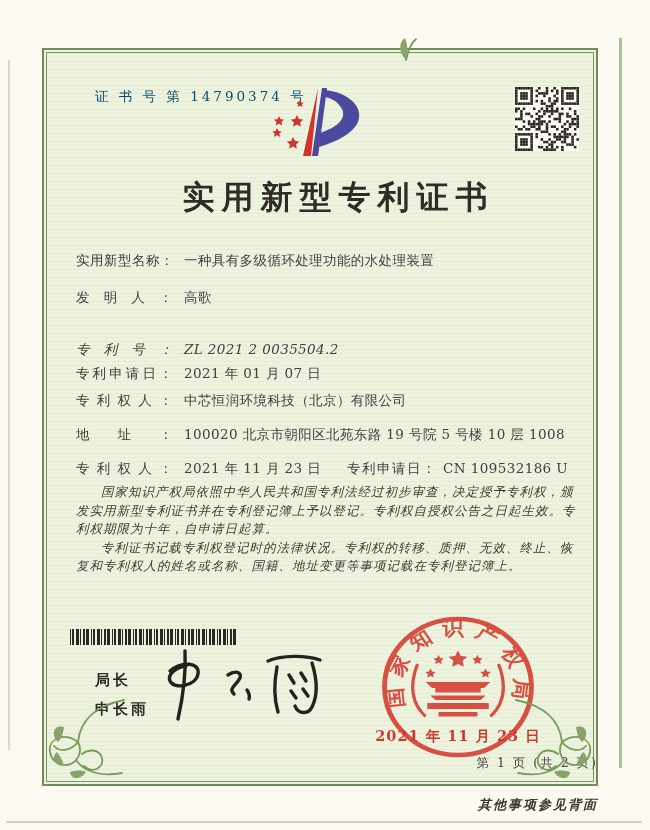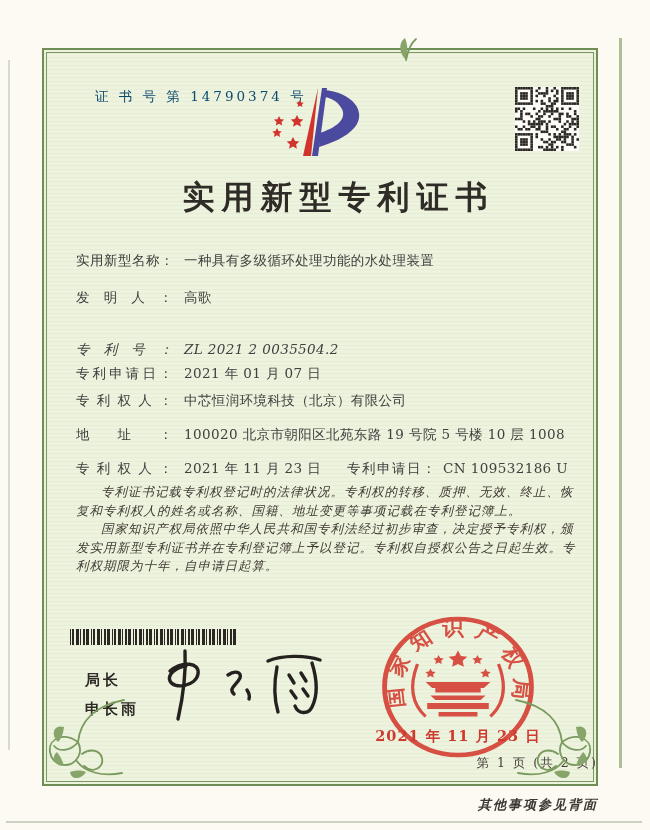--- a/index.html
+++ b/index.html
@@ -26,21 +26,21 @@
   .field-row{position:absolute;left:76px;width:508px;height:20px;font-size:13.5px;color:#404040;white-space:nowrap;}
   .field-label{display:inline-block;width:97px;text-align:justify;text-align-last:justify;letter-spacing:.5px;}
   .field-value{margin-left:11px;letter-spacing:.4px;}
   .field-label2{margin-left:26px;letter-spacing:1.5px;}
   .field-value2{margin-left:6px;letter-spacing:.4px;}
 
   .body-text{left:76px;top:483px;width:506px;font-style:italic;font-size:12.5px;
     line-height:18.5px;letter-spacing:1px;color:#3f3b34;}
   .body-text p{margin:0;text-indent:2em;}
 
-  .officer{left:85px;top:666px;font-size:15px;color:#2e2b27;font-weight:600;letter-spacing:3px;line-height:29px;}
+  .officer{left:95px;top:666px;font-size:15px;color:#2e2b27;font-weight:600;letter-spacing:3px;line-height:29px;}
 
   .page-no{left:42px;top:755px;width:556px;text-align:right;font-size:12.5px;letter-spacing:2px;color:#46423b;}
   .back-note{left:42px;top:796px;width:556px;text-align:right;font-style:italic;font-size:13px;
     letter-spacing:2px;color:#3c3933;font-weight:600;}
 
   .seal-date{left:368px;top:727px;width:180px;text-align:center;font-size:14.5px;font-weight:700;
     letter-spacing:1px;color:#cf3a2e;}
 
   svg{display:block;}
   .seal-svg{opacity:.93;}
@@ -365,22 +365,22 @@
       <div class="field-row" style="top: 252px;"><span class="field-label">实用新型名称：</span><span class="field-value">一种具有多级循环处理功能的水处理装置</span></div>
       <div class="field-row" style="top: 289px;"><span class="field-label">发明人：</span><span class="field-value">高歌</span></div>
       <div class="field-row" style="top: 341px; font-style: italic;"><span class="field-label">专利号：</span><span class="field-value">ZL 2021 2 0035504.2</span></div>
       <div class="field-row" style="top: 357px; margin-top: 8px;"><span class="field-label">专利申请日：</span><span class="field-value">2021 年 01 月 07 日</span></div>
       <div class="field-row" style="top: 392px;"><span class="field-label">专利权人：</span><span class="field-value">中芯恒润环境科技（北京）有限公司</span></div>
       <div class="field-row" style="top: 426px;"><span class="field-label">地址：</span><span class="field-value">100020 北京市朝阳区北苑东路 19 号院 5 号楼 10 层 1008</span></div>
       <div class="field-row" style="top: 460px;"><span class="field-label">专利权人：</span><span class="field-value">2021 年 11 月 23 日</span><span class="field-label2">专利申请日：</span><span class="field-value2">CN 109532186 U</span></div>
     </div>
 
   <div class="abs body-text" id="paras">
+      <p>国家知识产权局依照中华人民共和国专利法经过初步审查，决定授予专利权，颁发实用新型专利证书并在专利登记簿上予以登记。专利权自授权公告之日起生效。专利权期限为十年，自申请日起算。</p>
       <p>专利证书记载专利权登记时的法律状况。专利权的转移、质押、无效、终止、恢复和专利权人的姓名或名称、国籍、地址变更等事项记载在专利登记簿上。</p>
-      <p>国家知识产权局依照中华人民共和国专利法经过初步审查，决定授予专利权，颁发实用新型专利证书并在专利登记簿上予以登记。专利权自授权公告之日起生效。专利权期限为十年，自申请日起算。</p>
     </div>
 
   <svg class="abs" id="barcode" style="left:70px;top:629px;" width="168" height="16" viewBox="0 0 168 16">
       <rect x="0" y="0" width="1" height="16" fill="#2b2823"></rect>
       <rect x="2" y="0" width="2" height="16" fill="#2b2823"></rect>
       <rect x="6" y="0" width="3" height="16" fill="#2b2823"></rect>
       <rect x="10" y="0" width="1" height="16" fill="#2b2823"></rect>
       <rect x="13" y="0" width="2" height="16" fill="#2b2823"></rect>
       <rect x="16" y="0" width="3" height="16" fill="#2b2823"></rect>
       <rect x="21" y="0" width="1" height="16" fill="#2b2823"></rect>

